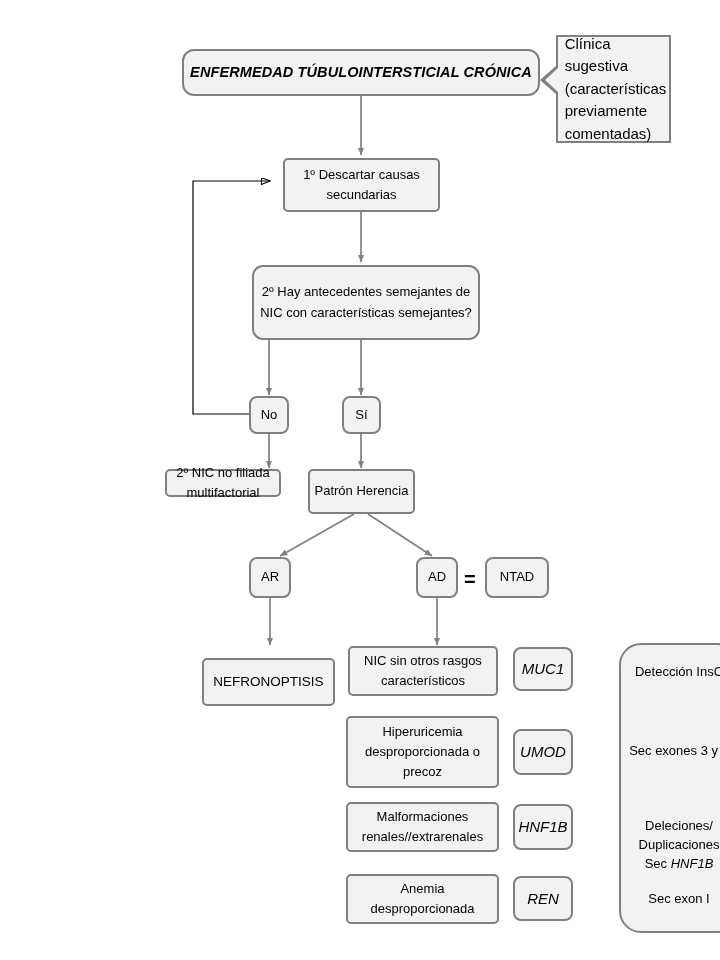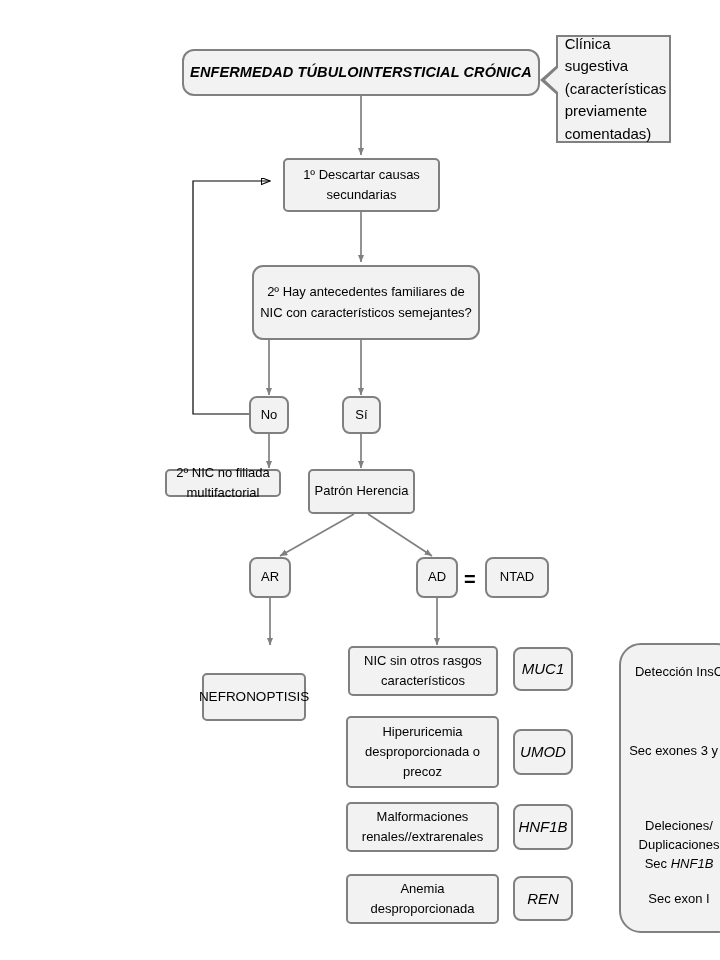--- a/index.html
+++ b/index.html
@@ -153,21 +153,21 @@
   <div class="callout-notch" style="left:545px; top:67px;
               border-top:13px solid transparent;
               border-bottom:13px solid transparent;
               border-right:14px solid #f2f2f2;"></div>
 
   <div class="node wrap" style="left:283px; top:158px; width:157px; height:54px; padding:0 6px;">
     <span>1º Descartar causas secundarias</span>
   </div>
 
   <div class="node wrap" style="left:252px; top:265px; width:228px; height:75px; padding:0 6px; border-radius:11px;">
-    <span>2º  Hay antecedentes familiares de NIC con característicos semejantes?</span>
+    <span>2º  Hay antecedentes semejantes de NIC con características semejantes?</span>
   </div>
 
   <div class="node small" style="left:249px; top:396px; width:40px; height:38px;">
     <span>No</span>
   </div>
   <div class="node small" style="left:342px; top:396px; width:39px; height:38px;">
     <span>Sí</span>
   </div>
 
   <div class="node wrap" style="left:165px; top:469px; width:116px; height:28px; padding:0 2px;">
@@ -181,21 +181,21 @@
     <span>AR</span>
   </div>
   <div class="node small" style="left:416px; top:557px; width:42px; height:41px;">
     <span>AD</span>
   </div>
   <div class="eq" style="left:464px; top:569px;">=</div>
   <div class="node small" style="left:485px; top:557px; width:64px; height:41px;">
     <span>NTAD</span>
   </div>
 
-  <div class="node" style="left:202px; top:673px; width:104px; height:48px; font-size:13.5px;">
+  <div class="node" style="left:202px; top:658px; width:133px; height:48px; font-size:13.5px;">
     <span>NEFRONOPTISIS</span>
   </div>
 
   <div class="node wrap" style="left:348px; top:646px; width:150px; height:50px; padding:0 4px;">
     <span>NIC sin otros rasgos característicos</span>
   </div>
   <div class="node gene" style="left:513px; top:647px; width:60px; height:44px;">
     <span>MUC1</span>
   </div>
 

